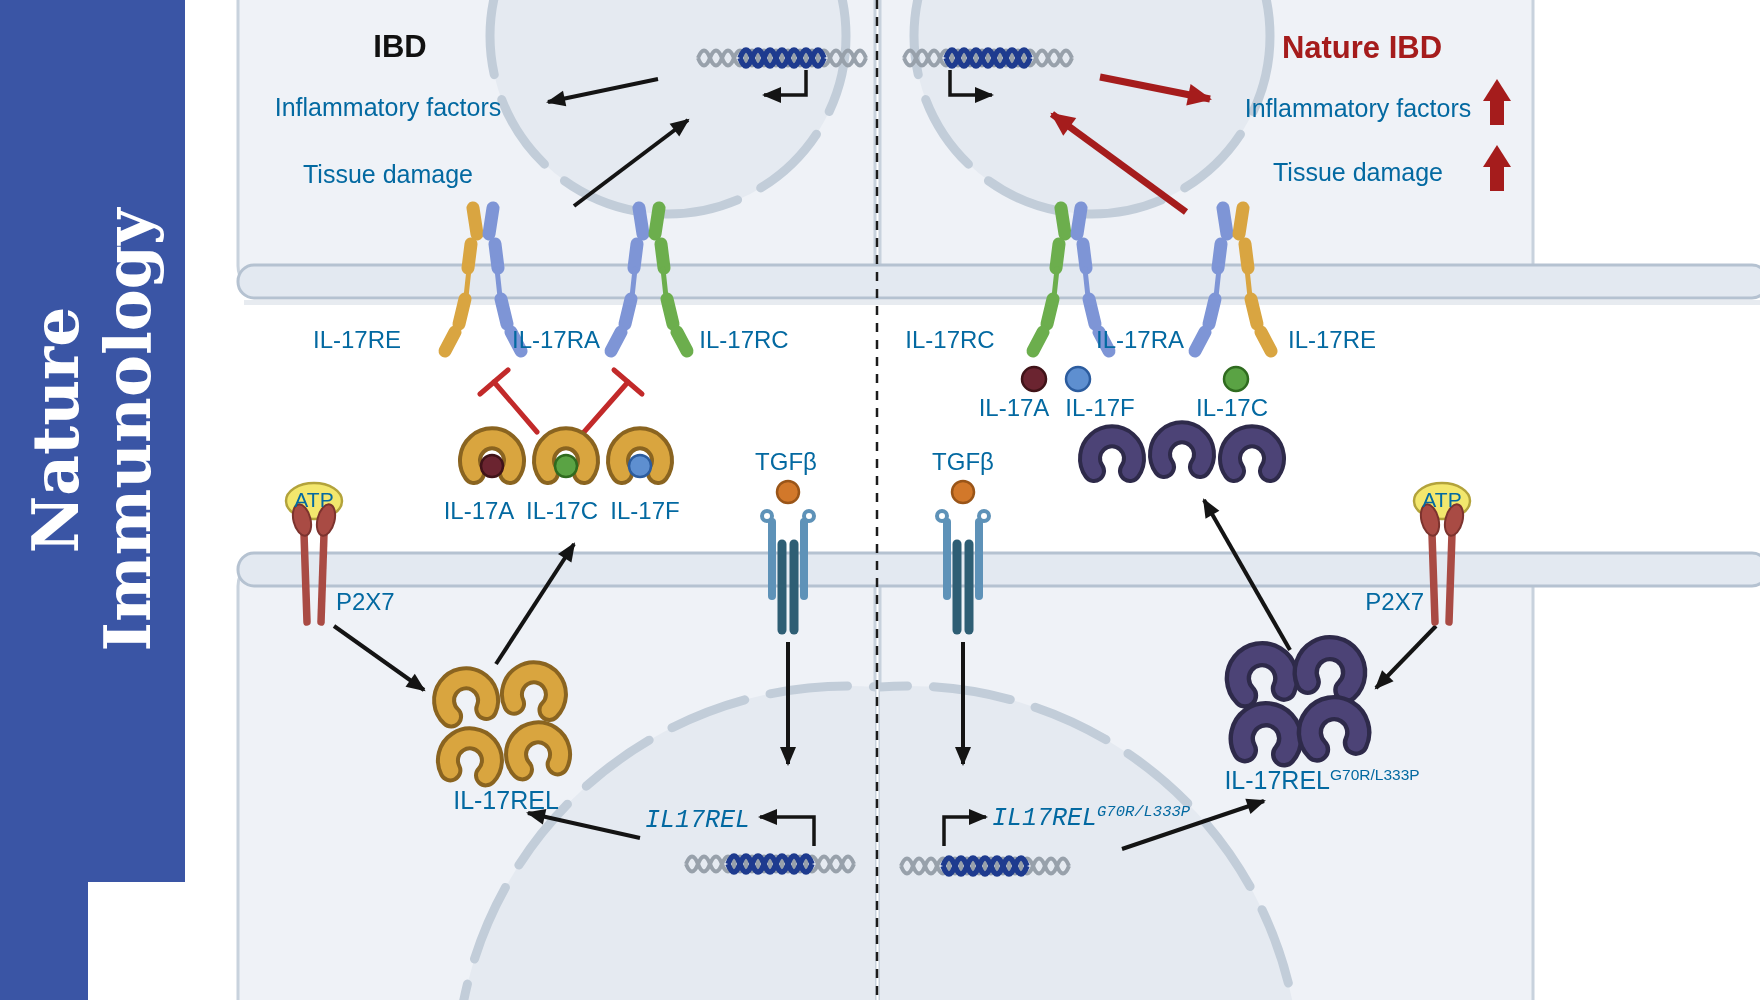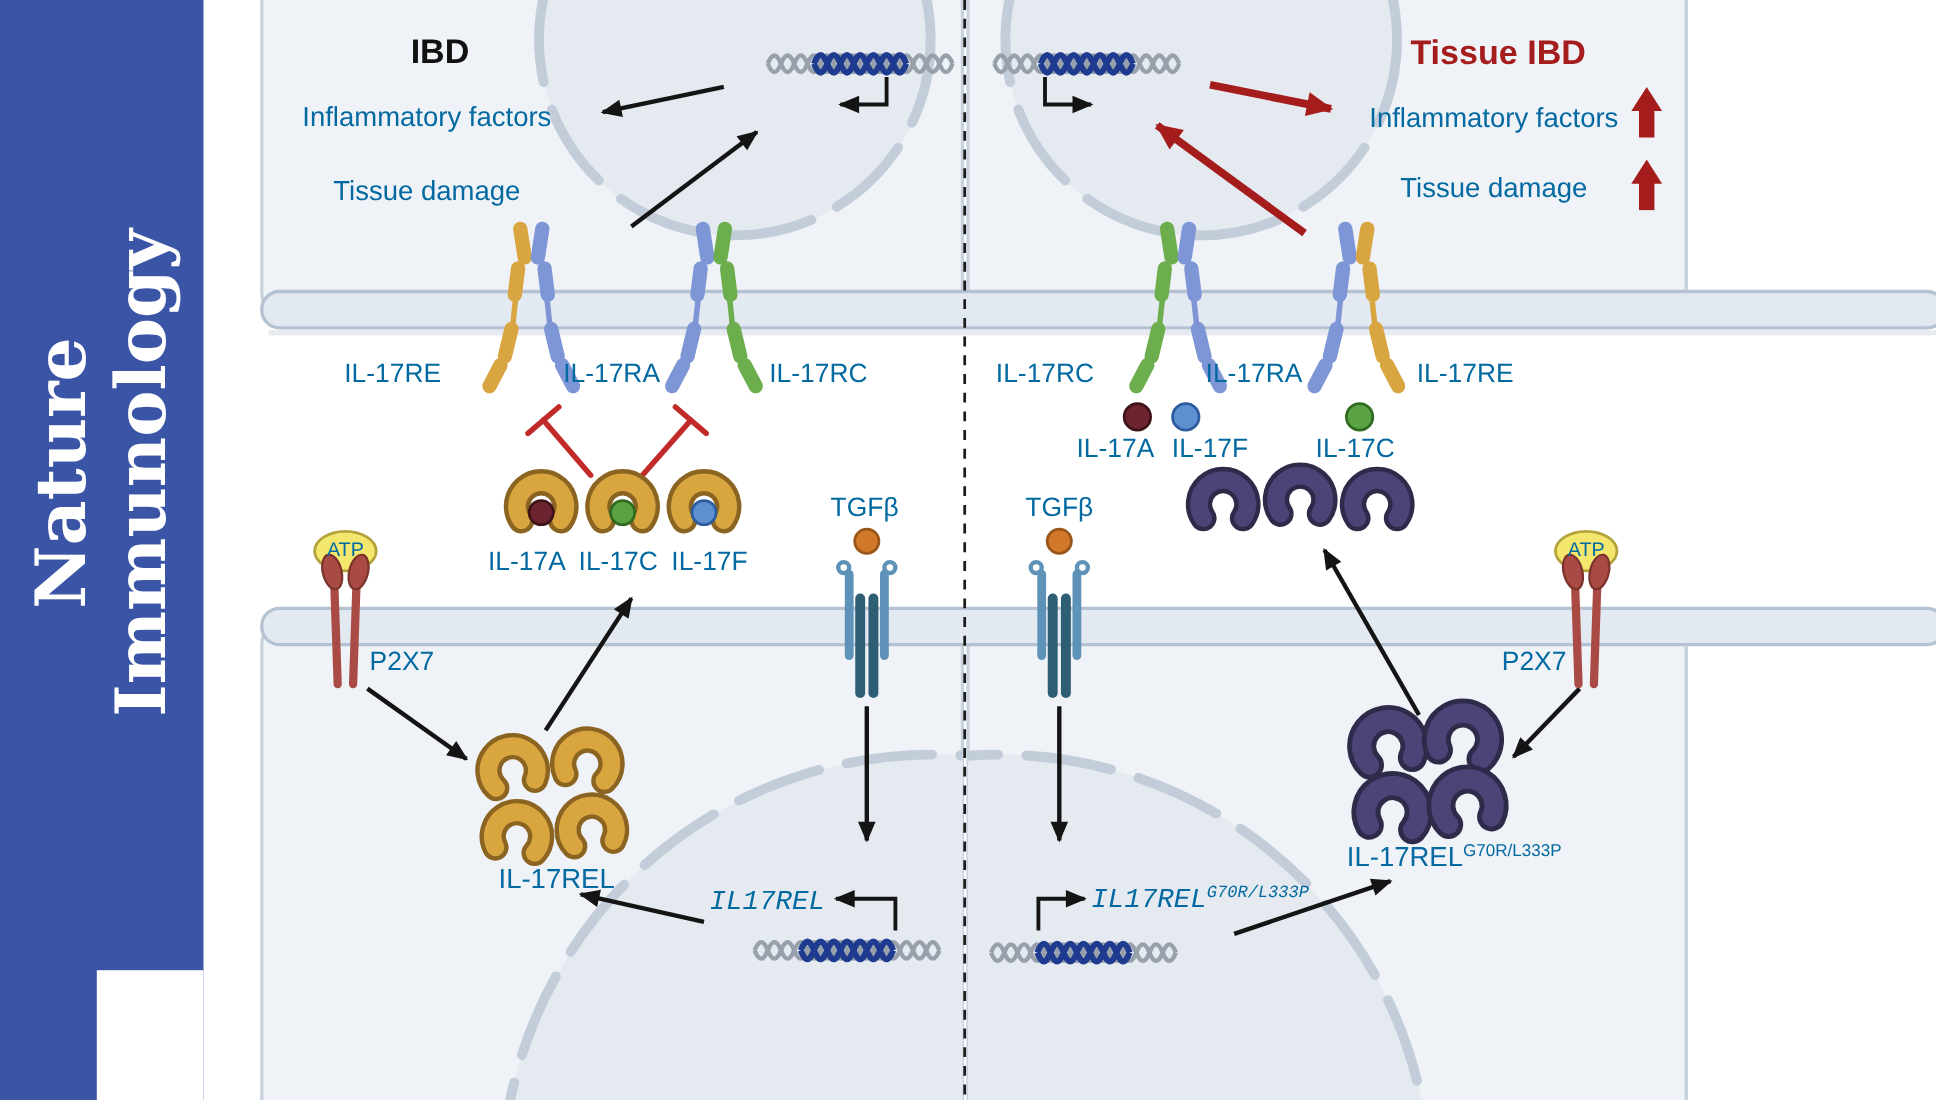--- a/index.html
+++ b/index.html
@@ -22,21 +22,21 @@
   .elb{stroke:#141414;stroke-width:3.5;fill:none;}
   .tbar{stroke:#C22A2A;stroke-width:5;stroke-linecap:round;fill:none;}
   .dgray{stroke:#98A1AB;stroke-width:4;fill:none;}
   .dblue{stroke:#1E3B8F;stroke-width:5.5;fill:none;}
   
   .lbl{position:absolute;transform:translate(-50%,-50%);font-size:24px;color:#0369a1;
        white-space:nowrap;}
   .lbl.la{transform:translate(0,-50%);}
   .lbl.ra{transform:translate(-100%,-50%);}
   .f25{font-size:25px;}
-  .f21{font-size:18px;}
+  .f21{font-size:21px;}
   .title{font-size:31px;font-weight:bold;color:#111;}
   .red{color:#A51C1C;}
   .it{font-style:italic;font-family:Liberation Mono, monospace;}
   .sup{font-size:62%;position:relative;top:-0.55em;}
 </style>
 </head>
 <body>
 
 <div id="canvas">
 
@@ -232,21 +232,21 @@
       <div>Nature</div>
       <div>Immunology</div>
     </div>
   </div>
   <div id="sidebar-cutout"></div>
 
   <div class="lbl title" style="left:400px;top:47px;">IBD</div>
   <div class="lbl f25" style="left:388px;top:107px;">Inflammatory factors</div>
   <div class="lbl f25" style="left:388px;top:174px;">Tissue damage</div>
 
-  <div class="lbl title red" style="left:1362px;top:48px;">Tissue IBD</div>
+  <div class="lbl title red" style="left:1362px;top:48px;">Nature IBD</div>
   <div class="lbl f25" style="left:1358px;top:108px;">Inflammatory factors</div>
   <div class="lbl f25" style="left:1358px;top:172px;">Tissue damage</div>
 
   <div class="lbl" style="left:357px;top:340px;">IL-17RE</div>
   <div class="lbl" style="left:556px;top:340px;">IL-17RA</div>
   <div class="lbl" style="left:744px;top:340px;">IL-17RC</div>
   <div class="lbl" style="left:950px;top:340px;">IL-17RC</div>
   <div class="lbl" style="left:1140px;top:340px;">IL-17RA</div>
   <div class="lbl" style="left:1332px;top:340px;">IL-17RE</div>
 

